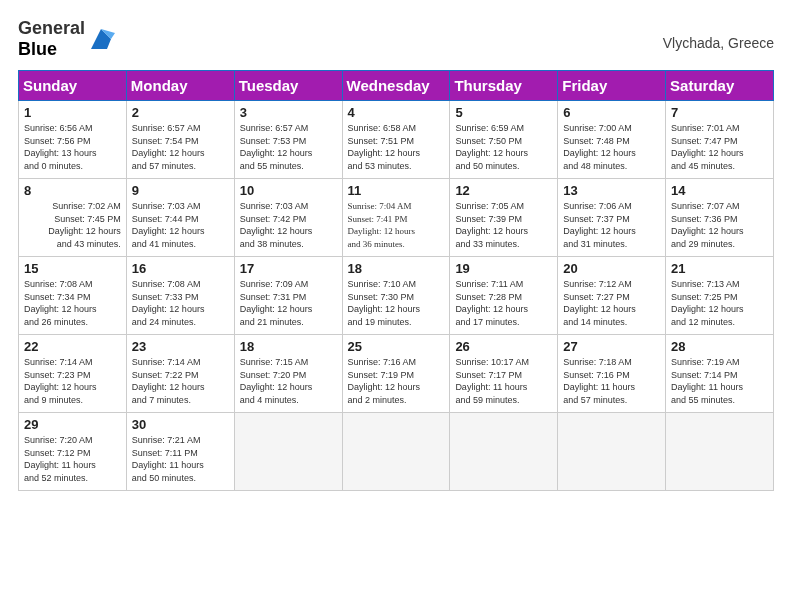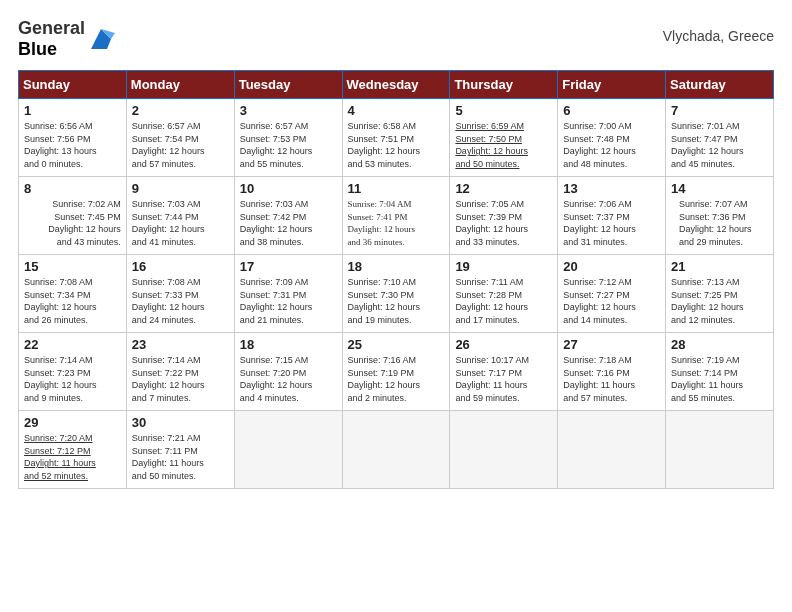--- a/index.html
+++ b/index.html
@@ -44,31 +44,31 @@
     }
     .month-title {
       font-size: 32px;
       font-weight: bold;
       color: #222;
       line-height: 1.1;
     }
     .location {
       font-size: 14px;
       color: #444;
-      margin-top: 10px;
+      margin-top: 17px;
     }
     table {
       width: 100%;
       border-collapse: collapse;
       table-layout: fixed;
     }
     th {
-      background-color: #7f1d1d;
+      background-color: #a21caf;
       color: #fff;
-      font-size: 13px;
+      font-size: 15px;
       font-weight: bold;
       padding: 6px 4px;
       text-align: left;
       border: 1px solid #1a6fc4;
     }
     td {
       vertical-align: top;
       border: 1px solid #ccc;
       padding: 4px 5px;
       font-size: 9.5px;
@@ -149,21 +149,21 @@
           </td>
           <td>
             <span class="day-num">4</span>
             <div class="day-info" style="white-space: pre-line;">Sunrise: 6:58 AM
 Sunset: 7:51 PM
 Daylight: 12 hours
 and 53 minutes.</div>
           </td>
           <td>
             <span class="day-num">5</span>
-            <div class="day-info" style="white-space: pre-line; text-decoration: underline;">Sunrise: 6:59 AM
+            <div class="day-info" style="white-space: pre-line;">Sunrise: 6:59 AM
 Sunset: 7:50 PM
 Daylight: 12 hours
 and 50 minutes.</div>
           </td>
           <td>
             <span class="day-num">6</span>
             <div class="day-info" style="white-space: pre-line;">Sunrise: 7:00 AM
 Sunset: 7:48 PM
 Daylight: 12 hours
 and 48 minutes.</div>
@@ -214,21 +214,21 @@
           </td>
           <td>
             <span class="day-num">13</span>
             <div class="day-info" style="white-space: pre-line;">Sunrise: 7:06 AM
 Sunset: 7:37 PM
 Daylight: 12 hours
 and 31 minutes.</div>
           </td>
           <td>
             <span class="day-num">14</span>
-            <div class="day-info" style="white-space: pre-line; margin-left: 8px;">Sunrise: 7:07 AM
+            <div class="day-info" style="white-space: pre-line;">Sunrise: 7:07 AM
 Sunset: 7:36 PM
 Daylight: 12 hours
 and 29 minutes.</div>
           </td>
         </tr>
         <tr>
           <td>
             <span class="day-num">15</span>
             <div class="day-info" style="white-space: pre-line;">Sunrise: 7:08 AM
 Sunset: 7:34 PM
@@ -325,21 +325,21 @@
             <span class="day-num">28</span>
             <div class="day-info" style="white-space: pre-line;">Sunrise: 7:19 AM
 Sunset: 7:14 PM
 Daylight: 11 hours
 and 55 minutes.</div>
           </td>
         </tr>
         <tr>
           <td>
             <span class="day-num">29</span>
-            <div class="day-info" style="white-space: pre-line; text-decoration: underline;">Sunrise: 7:20 AM
+            <div class="day-info" style="white-space: pre-line;">Sunrise: 7:20 AM
 Sunset: 7:12 PM
 Daylight: 11 hours
 and 52 minutes.</div>
           </td>
           <td>
             <span class="day-num">30</span>
             <div class="day-info" style="white-space: pre-line;">Sunrise: 7:21 AM
 Sunset: 7:11 PM
 Daylight: 11 hours
 and 50 minutes.</div>

